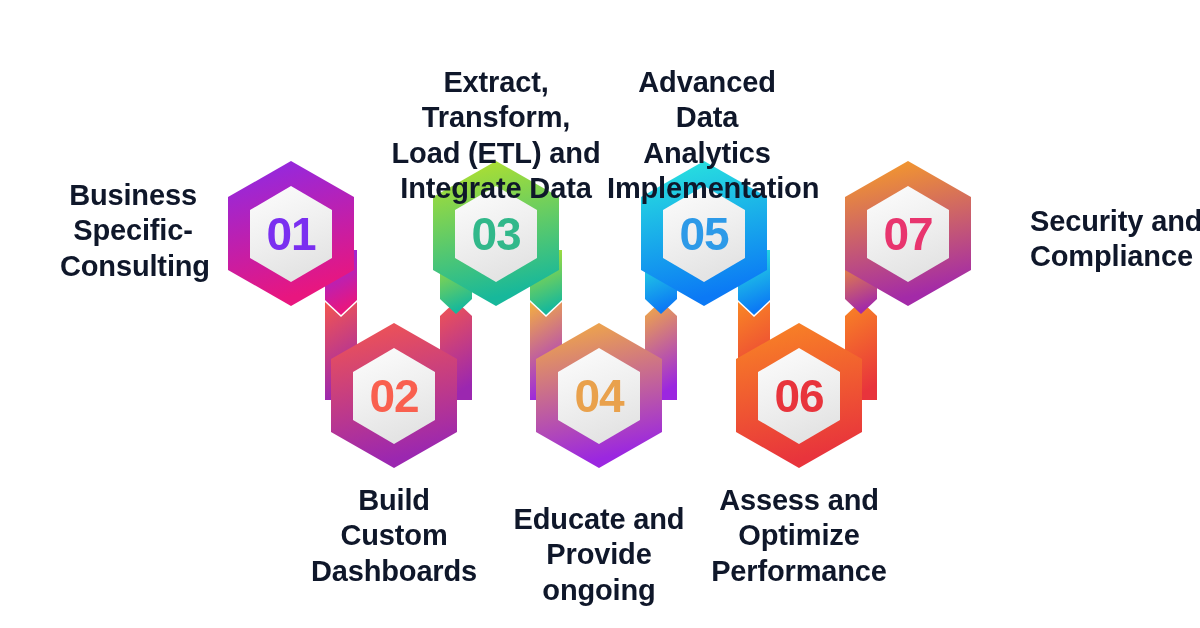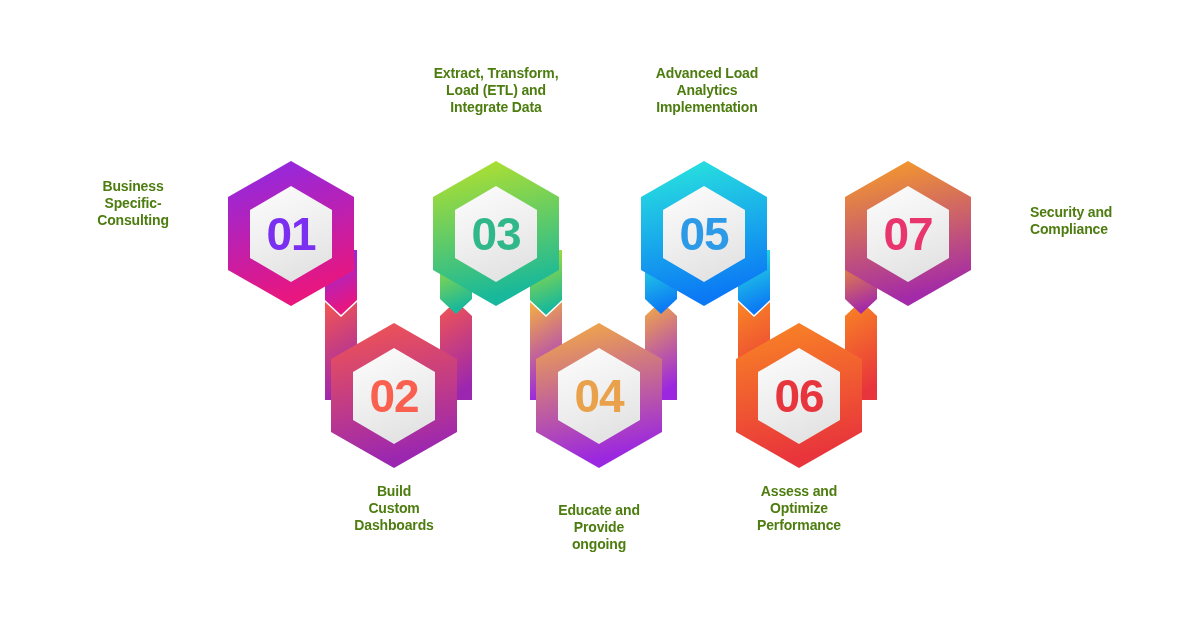--- a/index.html
+++ b/index.html
@@ -21,23 +21,23 @@
   }
   #stage-svg {
     position: absolute;
     left: 0;
     top: 0;
     width: 1200px;
     height: 628px;
   }
   .step-label {
     position: absolute;
-    color: #4d7c0f;
+    color: #0f172a;
     font-family: "Liberation Sans", sans-serif;
-    font-size: 14px;
+    font-size: 29px;
     font-weight: bold;
     line-height: 1.22;
     letter-spacing: -0.15px;
     white-space: pre-line;
     text-align: center;
   }
   .label-right { text-align: left; margin-left: 32px; }
   .label-left  { text-align: right; }
   .num-text {
     font-family: "Liberation Sans", sans-serif;
@@ -164,21 +164,21 @@
 Dashboards</div>
 
   <div class="step-label" style="left:376px; top:65px; width:240px;">Extract, Transform,
 Load (ETL) and
 Integrate Data</div>
 
   <div class="step-label" style="left:499px; top:502px; width:200px;">Educate and
 Provide
 ongoing</div>
 
-  <div class="step-label" style="left:607px; top:65px; width:200px;">Advanced Load
+  <div class="step-label" style="left:607px; top:65px; width:200px;">Advanced Data
 Analytics
 Implementation</div>
 
   <div class="step-label" style="left:699px; top:483px; width:200px;">Assess and
 Optimize
 Performance</div>
 
   <div class="step-label label-right" style="left:998px; top:204px; width:180px;">Security and
 Compliance</div>
 

